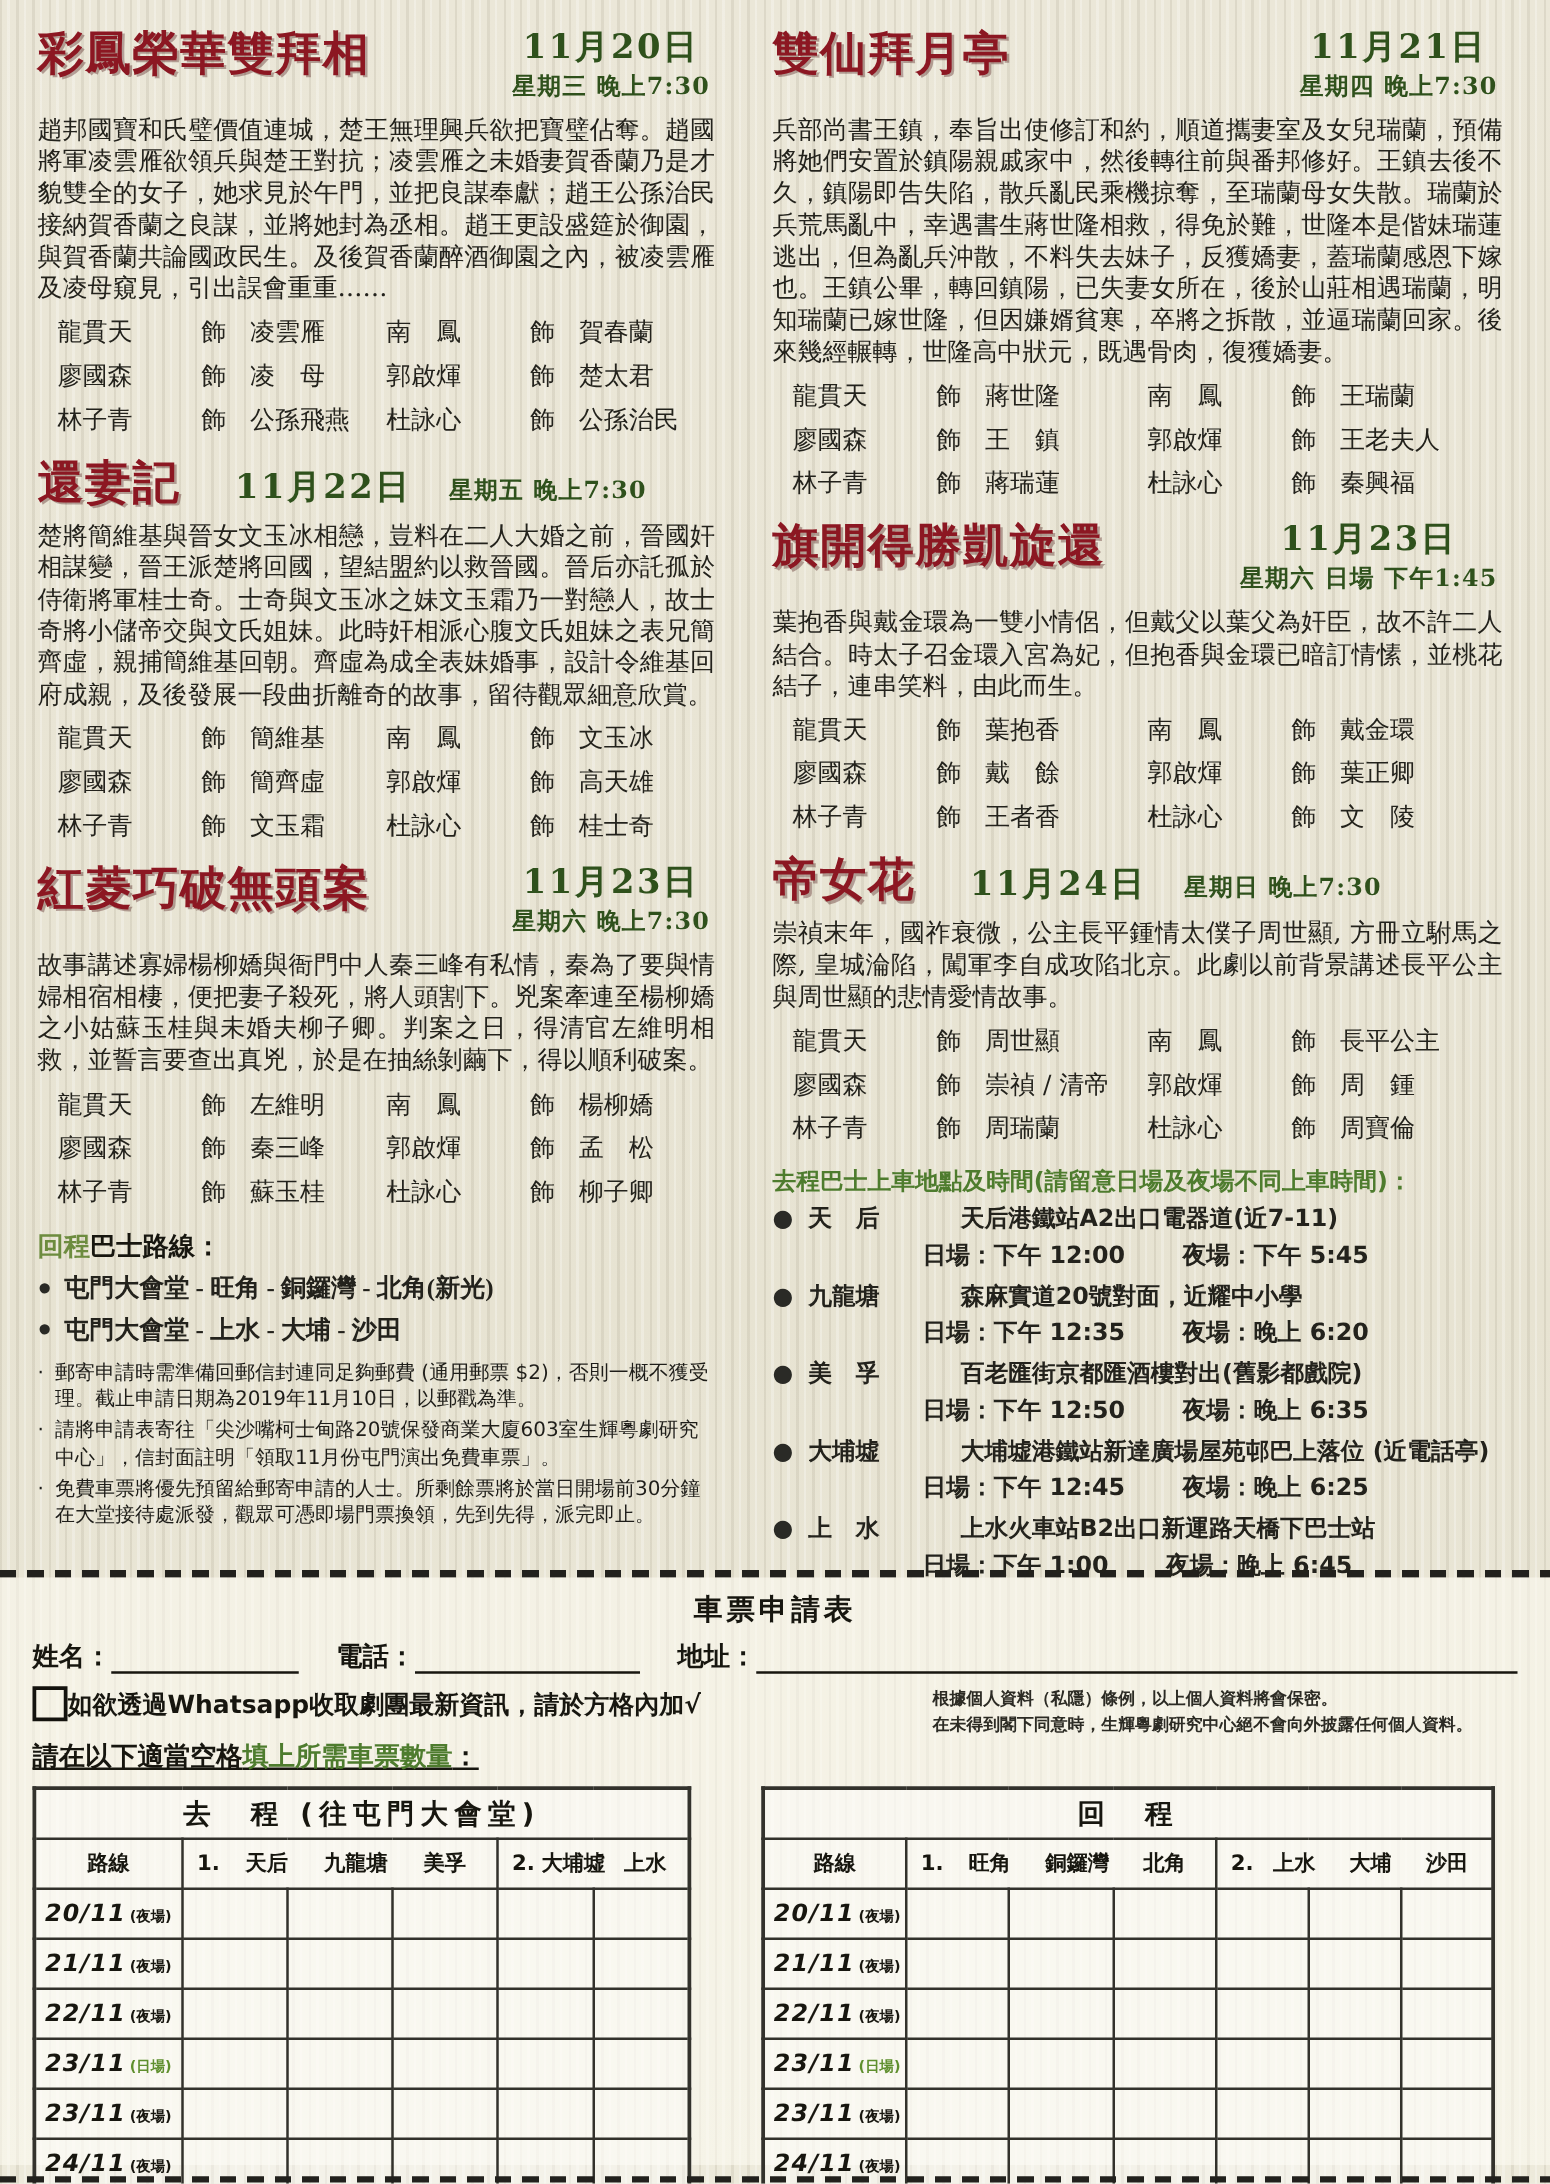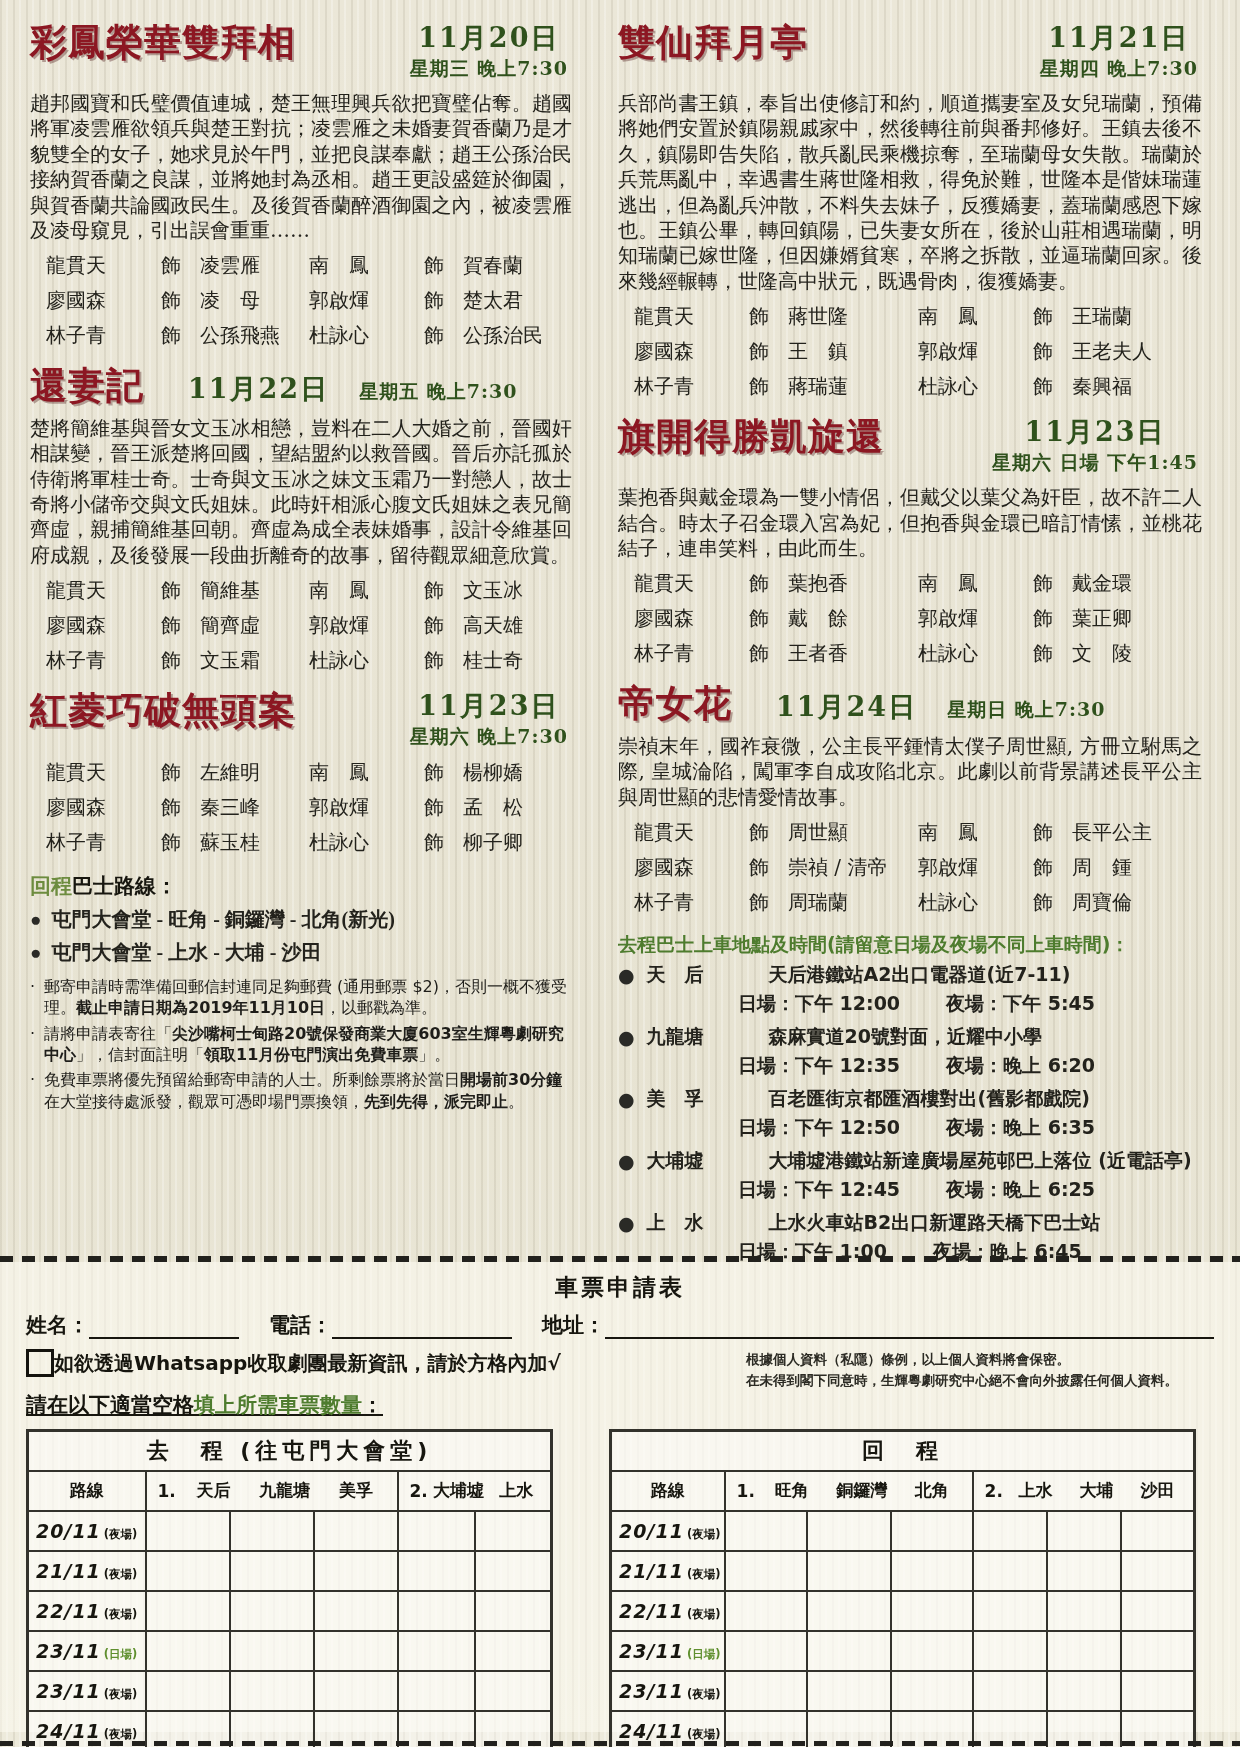--- a/index.html
+++ b/index.html
@@ -28,21 +28,21 @@
   .actor{min-width:96px;}
   .shi{width:58px;text-align:center;}
   .return-bus{font-family:Liberation Serif, serif;margin-top:4px;}
   .rb-label{font-size:21px;font-weight:bold;color:#17160f;}
   .rb-label .green{color:#6d8c3f;}
   .rb-route{font-size:20px;font-weight:bold;display:flex;align-items:center;gap:10px;margin:6px 0;}
   .dot{font-size:19px;line-height:1;color:#2a2a26;}
   .notes{font-family:"DejaVu Sans","Liberation Sans",sans-serif;font-size:16px;line-height:1.33;margin-top:10px;color:#1e1d19;}
   .note{display:flex;margin:4px 0;}
   .note .nb{width:14px;flex:0 0 auto;}
-  .note b{font-weight:bold;}
+  .note b{font-weight:normal;}
   .outbound{font-family:"DejaVu Sans","Liberation Sans",sans-serif;margin-top:6px;font-weight:bold;}
   .ob-label{font-size:19px;color:#4e7c2e;margin-bottom:4px;}
   .stop{margin:2px 0 7px;}
   .stop-l1{display:flex;gap:12px;font-size:19px;align-items:baseline;}
   .stop-l1 .dot{align-self:center;}
   .stop-name{min-width:78px;}
   .stop-loc{flex:1;margin-left:32px;}
   .stop-times{display:flex;gap:46px;font-size:19px;margin:3px 0 0 120px;}
   .divider{height:6px;margin:4px 0 0;background:repeating-linear-gradient(90deg,#22211d 0 13px,transparent 13px 22px);}
   .bottom{background:rgba(253,251,243,0.55);padding:8px 26px 0 26px;height:470px;box-sizing:border-box;
@@ -182,20 +182,21 @@
       </section>
 
       <section class="show">
         <div class="show-head">
           <h2 class="show-title">紅菱巧破無頭案</h2>
           <div class="date-stack">
             <div class="date-big">11月23日</div>
             <div class="date-small">星期六  晚上7:30</div>
           </div>
         </div>
+        <p class="synopsis">故事講述寡婦楊柳嬌與衙門中人秦三峰有私情，秦為了要與情婦相宿相棲，便把妻子殺死，將人頭割下。兇案牽連至楊柳嬌之小姑蘇玉桂與未婚夫柳子卿。判案之日，得清官左維明相救，並誓言要查出真兇，於是在抽絲剝繭下，得以順利破案。</p>
         <div class="cast">
           <div class="cast-row">
             <div class="pair">
                 <span class="actor">龍貫天</span>
                 <span class="shi">飾</span>
                 <span class="role">左維明</span>
               </div>
             <div class="pair">
                 <span class="actor">南　鳳</span>
                 <span class="shi">飾</span>

